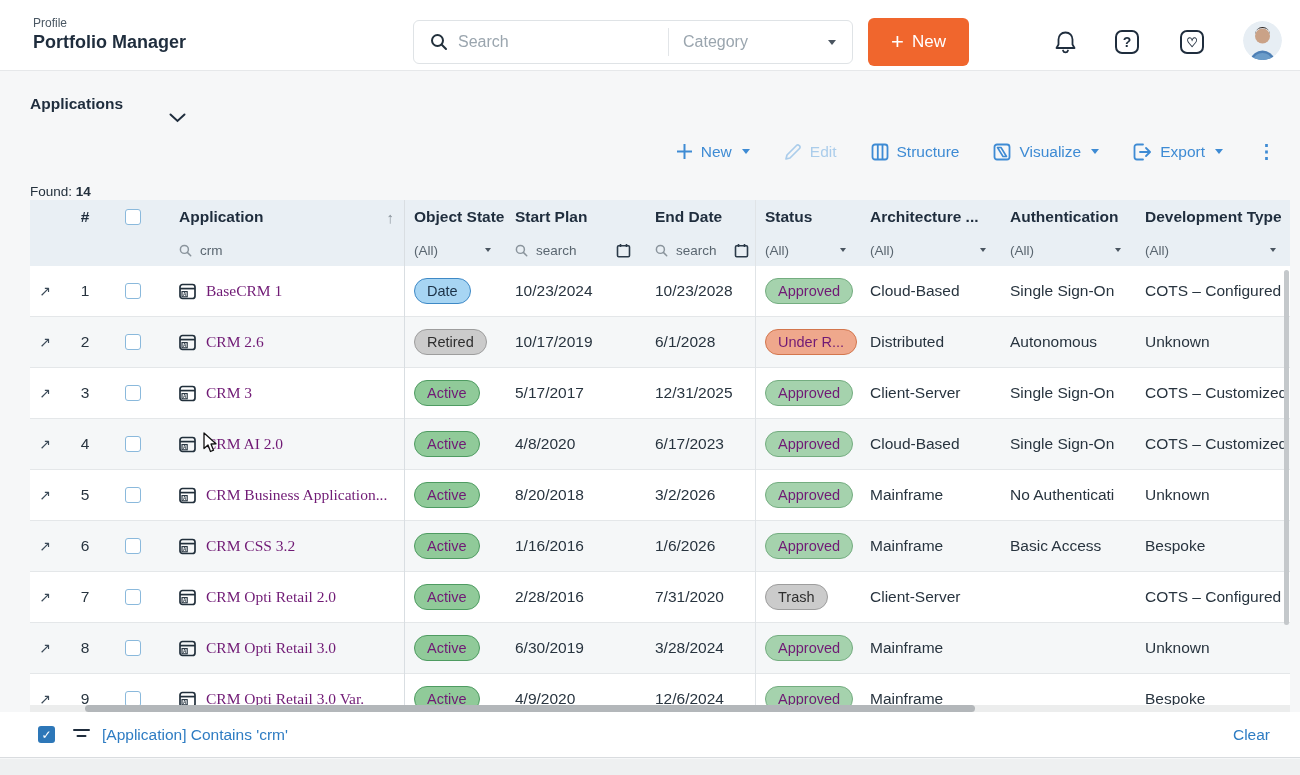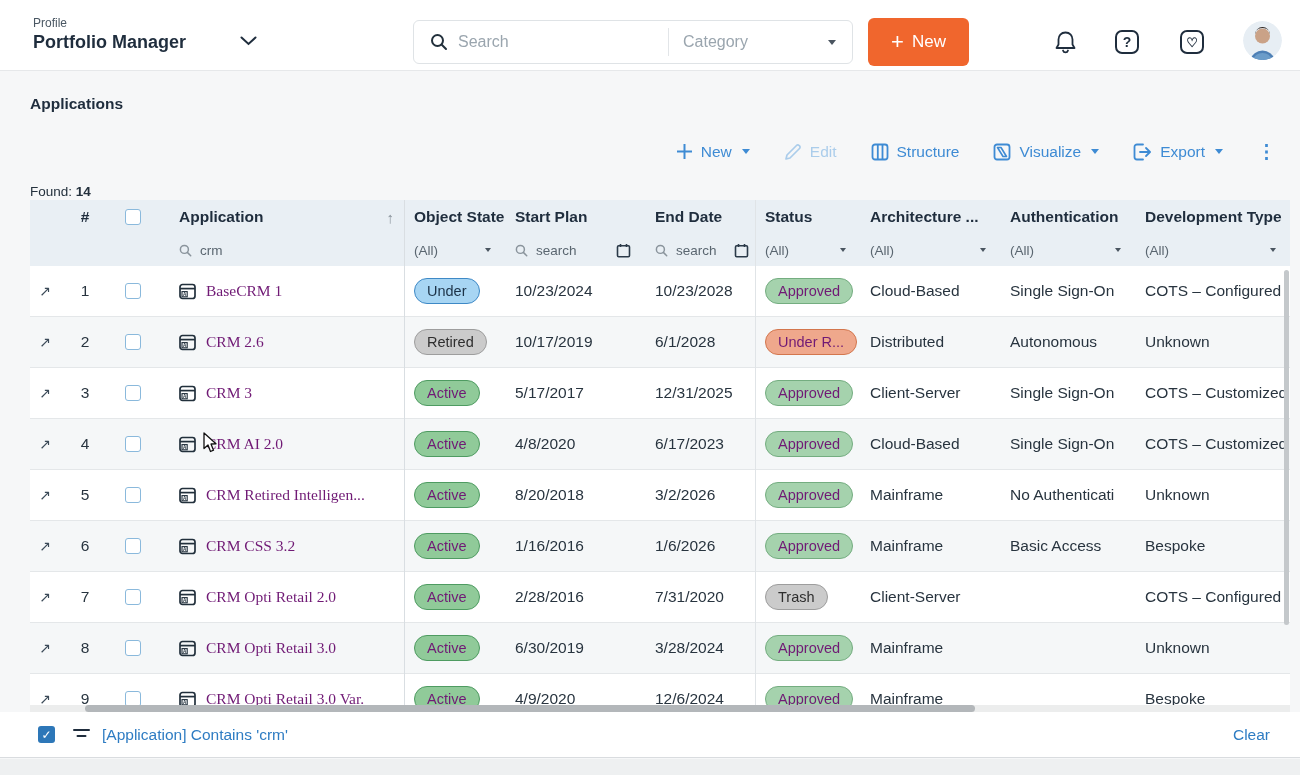--- a/index.html
+++ b/index.html
@@ -8,21 +8,21 @@
     position:relative; overflow:hidden;
     background:#f6f7f8;
     font-family:"Liberation Sans", sans-serif;
     color:#1f2d3d;
   }
   
   .topbar { position:absolute; top:0; left:0; width:1300px; height:71px;
     background:#ffffff; border-bottom:1px solid #e6e8ea; z-index:5; }
   .profile { position:absolute; left:33px; top:16px; cursor:pointer; }
   .profile-label { font-size:12px; color:#4a5763; }
-  .profile-row { display:flex; align-items:flex-start; gap:54px; }
+  .profile-row { display:flex; align-items:flex-end; gap:54px;flex-direction:column; }
   .profile-value { font-size:18px; font-weight:bold; color:#1f2d3d; margin-top:2px; }
   .chev { margin-top:6px; }
   .searchbox { position:absolute; left:413px; top:20px; width:440px; height:44px;
     background:#fff; border:1px solid #dfe3e6; border-radius:6px;
     display:flex; align-items:center; }
   .searchbox .mag { margin:0 10px 0 16px; }
   .searchbox input { border:none; outline:none; flex:0 0 210px; font-size:16px;
     font-family:"Liberation Sans", sans-serif; color:#333; background:transparent; }
   .searchbox input::placeholder { color:#9aa5ae; }
   .vdiv { width:1px; height:28px; background:#e2e5e8; margin-right:14px; }
@@ -297,21 +297,21 @@
         </div>
     <div class="cell c-app">
       <svg width="17" height="17" viewBox="0 0 17 17">
             <rect x="1" y="1.5" width="15" height="14" rx="2.5" fill="none" stroke="#22303c" stroke-width="1.7"></rect>
             <line x1="1" y1="5.6" x2="16" y2="5.6" stroke="#22303c" stroke-width="1.7"></line>
             <rect x="3" y="8.6" width="5.2" height="5.2" fill="none" stroke="#22303c" stroke-width="1.1"></rect>
             <text x="5.6" y="12.9" font-size="4.6" font-weight="bold" fill="#22303c" text-anchor="middle" font-family="Liberation Sans, sans-serif">A</text>
           </svg>
       <span class="appname">BaseCRM 1</span>
     </div>
-    <div class="cell"><span class="pill pill-plan">Under</span></div>
+    <div class="cell"><span class="pill pill-plan">Date</span></div>
     <div class="cell">10/23/2024</div>
     <div class="cell">10/23/2028</div>
     <div class="cell"><span class="pill pill-approved">Approved</span></div>
     <div class="cell">Cloud-Based</div>
     <div class="cell">Single Sign-On</div>
     <div class="cell">COTS – Configured</div>
   </div>
 
   <div class="grid-row trow">
     <div class="cell ext-arrow">↗</div>
@@ -391,21 +391,21 @@
     <div class="cell c-chk">
           <span class="cb"></span>
         </div>
     <div class="cell c-app">
       <svg width="17" height="17" viewBox="0 0 17 17">
             <rect x="1" y="1.5" width="15" height="14" rx="2.5" fill="none" stroke="#22303c" stroke-width="1.7"></rect>
             <line x1="1" y1="5.6" x2="16" y2="5.6" stroke="#22303c" stroke-width="1.7"></line>
             <rect x="3" y="8.6" width="5.2" height="5.2" fill="none" stroke="#22303c" stroke-width="1.1"></rect>
             <text x="5.6" y="12.9" font-size="4.6" font-weight="bold" fill="#22303c" text-anchor="middle" font-family="Liberation Sans, sans-serif">A</text>
           </svg>
-      <span class="appname">CRM Retired Intelligen...</span>
+      <span class="appname">CRM Business Application...</span>
     </div>
     <div class="cell"><span class="pill pill-active">Active</span></div>
     <div class="cell">8/20/2018</div>
     <div class="cell">3/2/2026</div>
     <div class="cell"><span class="pill pill-approved">Approved</span></div>
     <div class="cell">Mainframe</div>
     <div class="cell">No Authenticati</div>
     <div class="cell">Unknown</div>
   </div>
 

